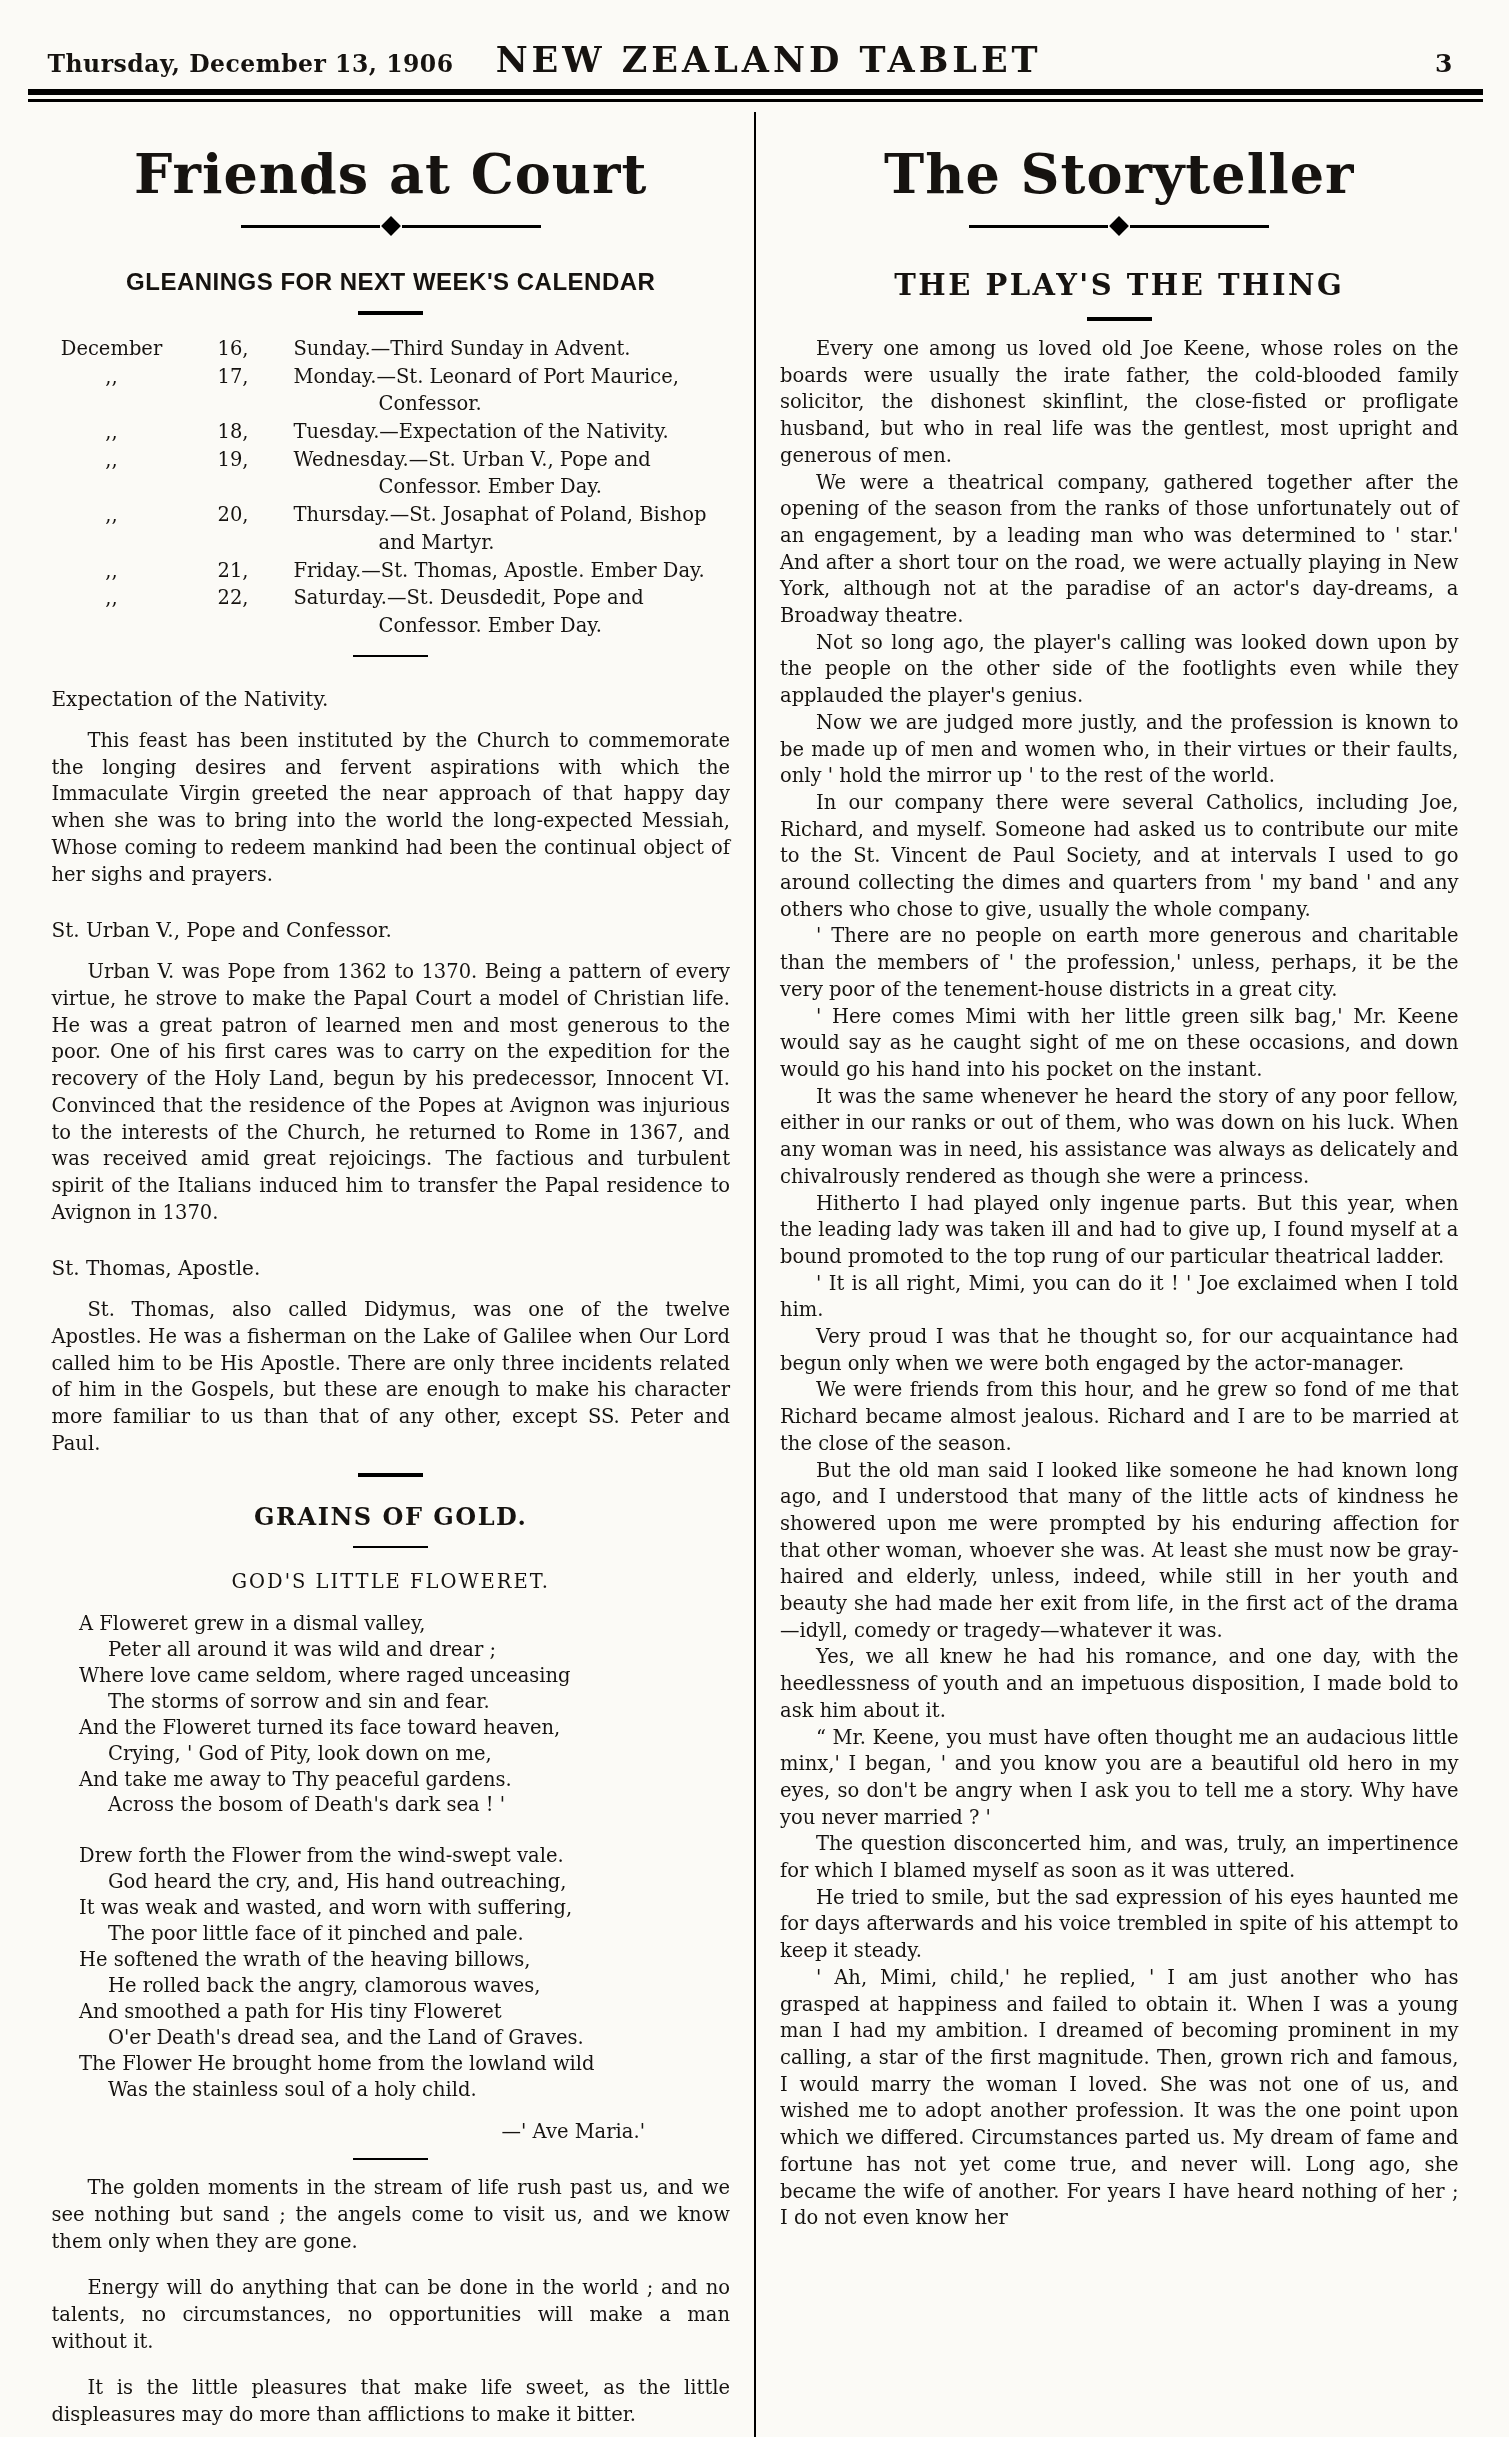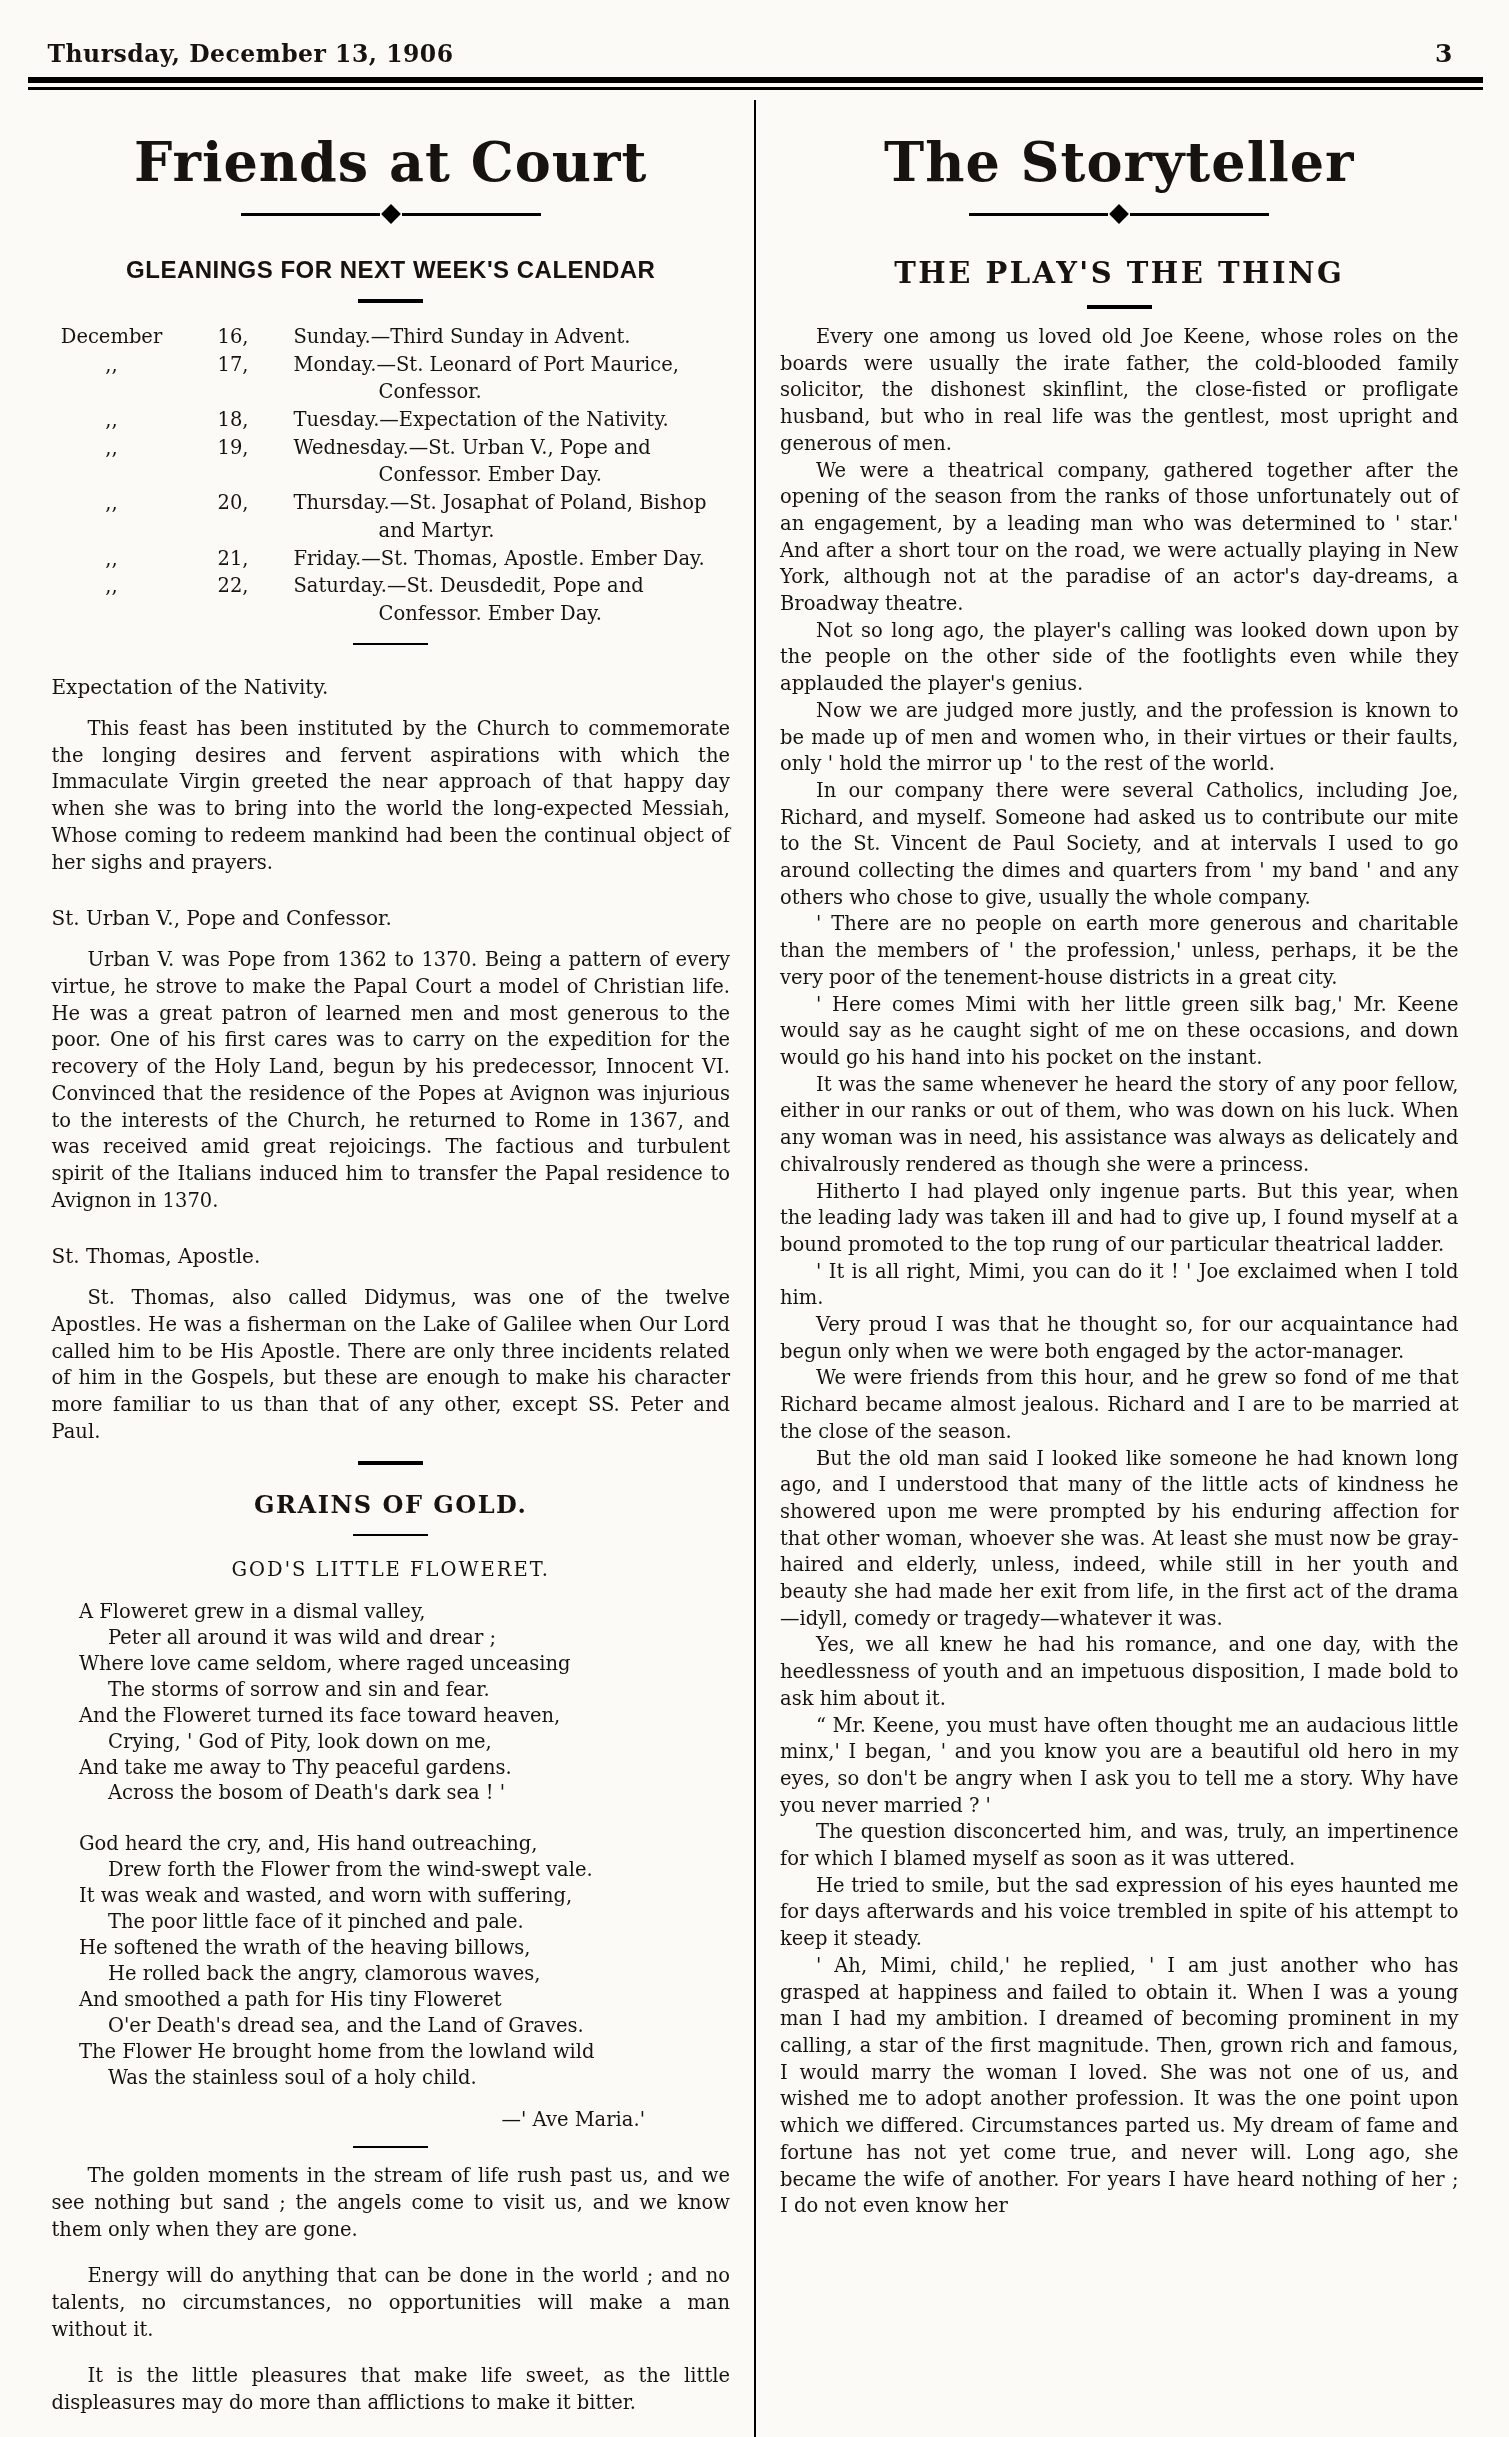--- a/index.html
+++ b/index.html
@@ -45,20 +45,21 @@
   h2.plays{font-size:29px;font-weight:bold;text-align:center;letter-spacing:2.5px;margin:13px 0 6px;}
   .story p{margin:0;}
 </style>
 </head>
 <body>
 
 <div class="page">
 
   <header class="topbar">
     <span class="date">Thursday, December 13, 1906</span>
+    <span class="masthead">NEW ZEALAND TABLET</span>
     <span class="pagenum">3</span>
   </header>
   <div class="rule-thick"></div>
   <div class="rule-thin"></div>
 
   <main class="columns">
 
     <section class="col">
       <h1 class="headline">Friends at Court</h1>
       <div class="diamond-divider">
@@ -137,22 +138,22 @@
           <div class="poem-line">Peter all around it was wild and drear ;</div>
           <div class="poem-line">Where love came seldom, where raged unceasing</div>
           <div class="poem-line">The storms of sorrow and sin and fear.</div>
           <div class="poem-line">And the Floweret turned its face toward heaven,</div>
           <div class="poem-line">Crying, ' God of Pity, look down on me,</div>
           <div class="poem-line">And take me away to Thy peaceful gardens.</div>
           <div class="poem-line">Across the bosom of Death's dark sea ! '</div>
         </div>
       <div class="poem">
 
-      <div class="poem-line">God heard the cry, and, His hand outreaching,</div>
-          <div class="poem-line">Drew forth the Flower from the wind-swept vale.</div>
+      <div class="poem-line">Drew forth the Flower from the wind-swept vale.</div>
+          <div class="poem-line">God heard the cry, and, His hand outreaching,</div>
           <div class="poem-line">It was weak and wasted, and worn with suffering,</div>
           <div class="poem-line">The poor little face of it pinched and pale.</div>
           <div class="poem-line">He softened the wrath of the heaving billows,</div>
           <div class="poem-line">He rolled back the angry, clamorous waves,</div>
           <div class="poem-line">And smoothed a path for His tiny Floweret</div>
           <div class="poem-line">O'er Death's dread sea, and the Land of Graves.</div>
           <div class="poem-line">The Flower He brought home from the lowland wild</div>
           <div class="poem-line">Was the stainless soul of a holy child.</div>
         </div>
       <div class="attribution">—' Ave Maria.'</div>

